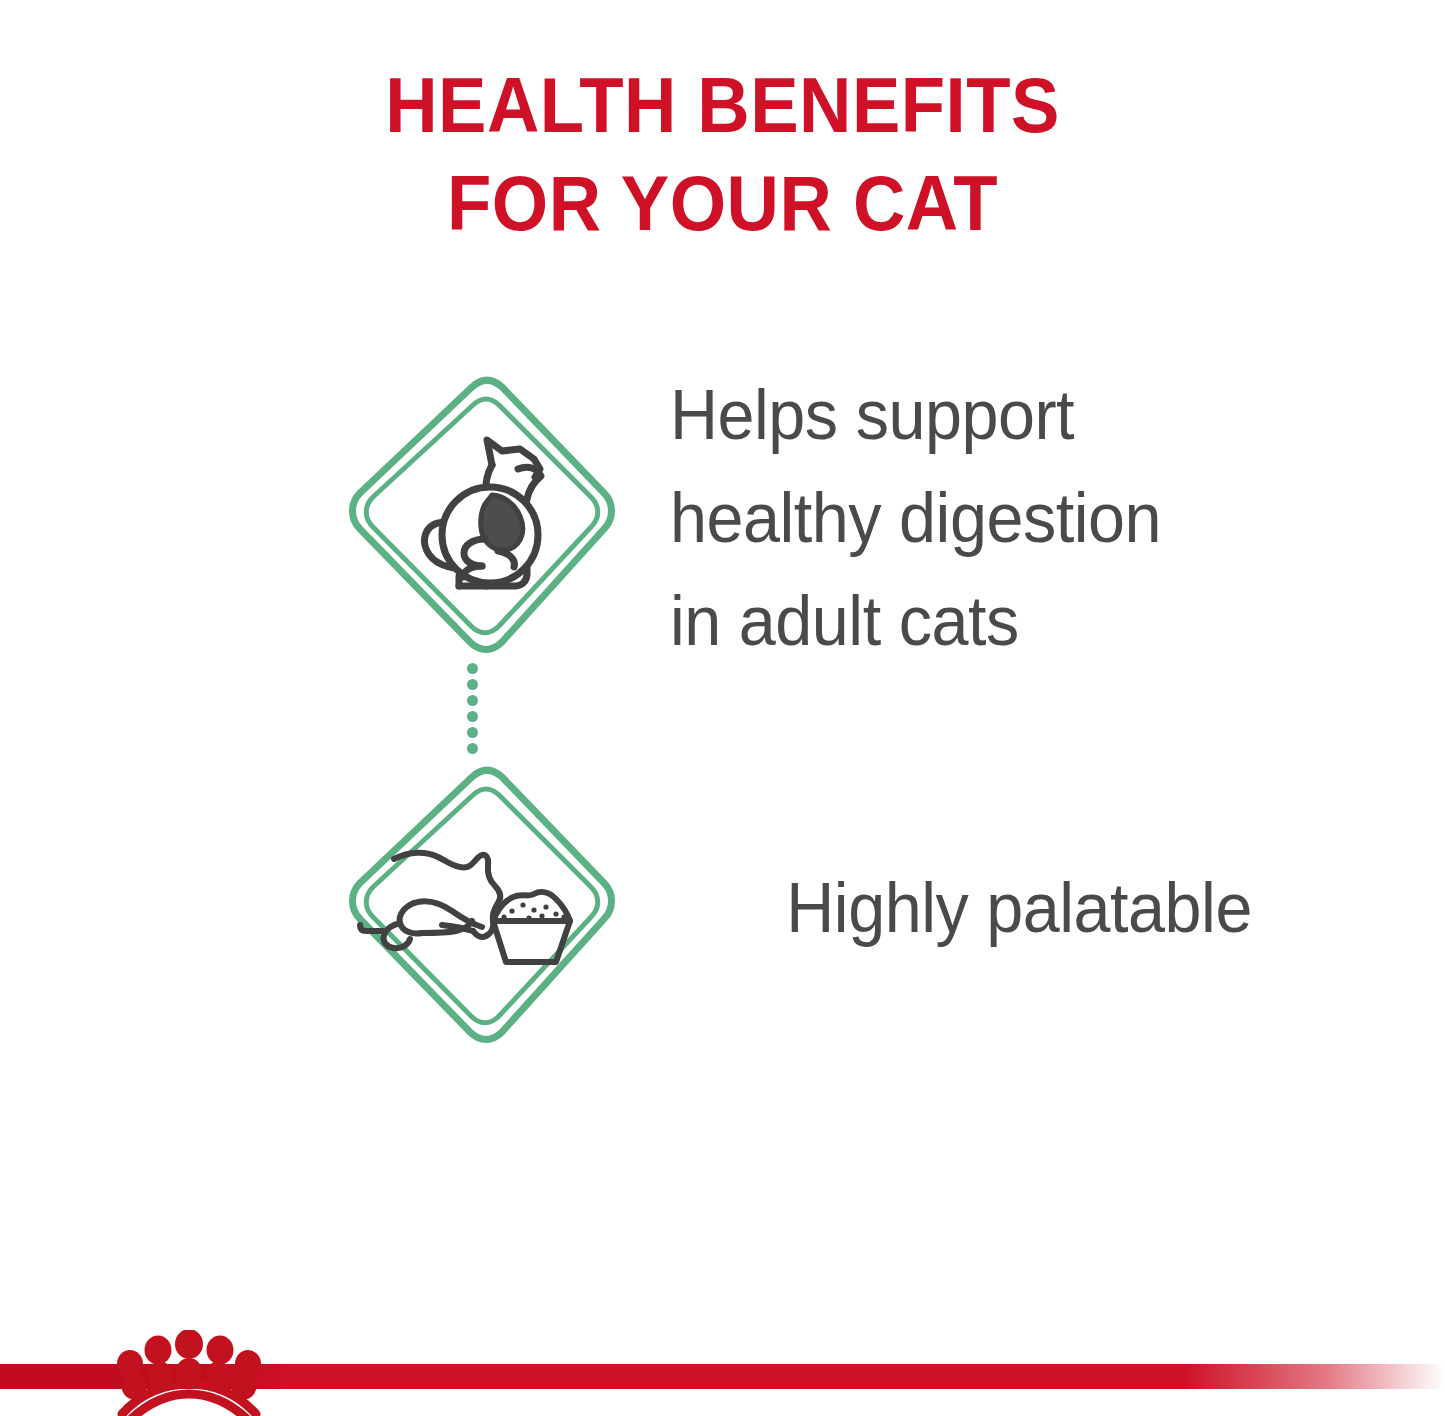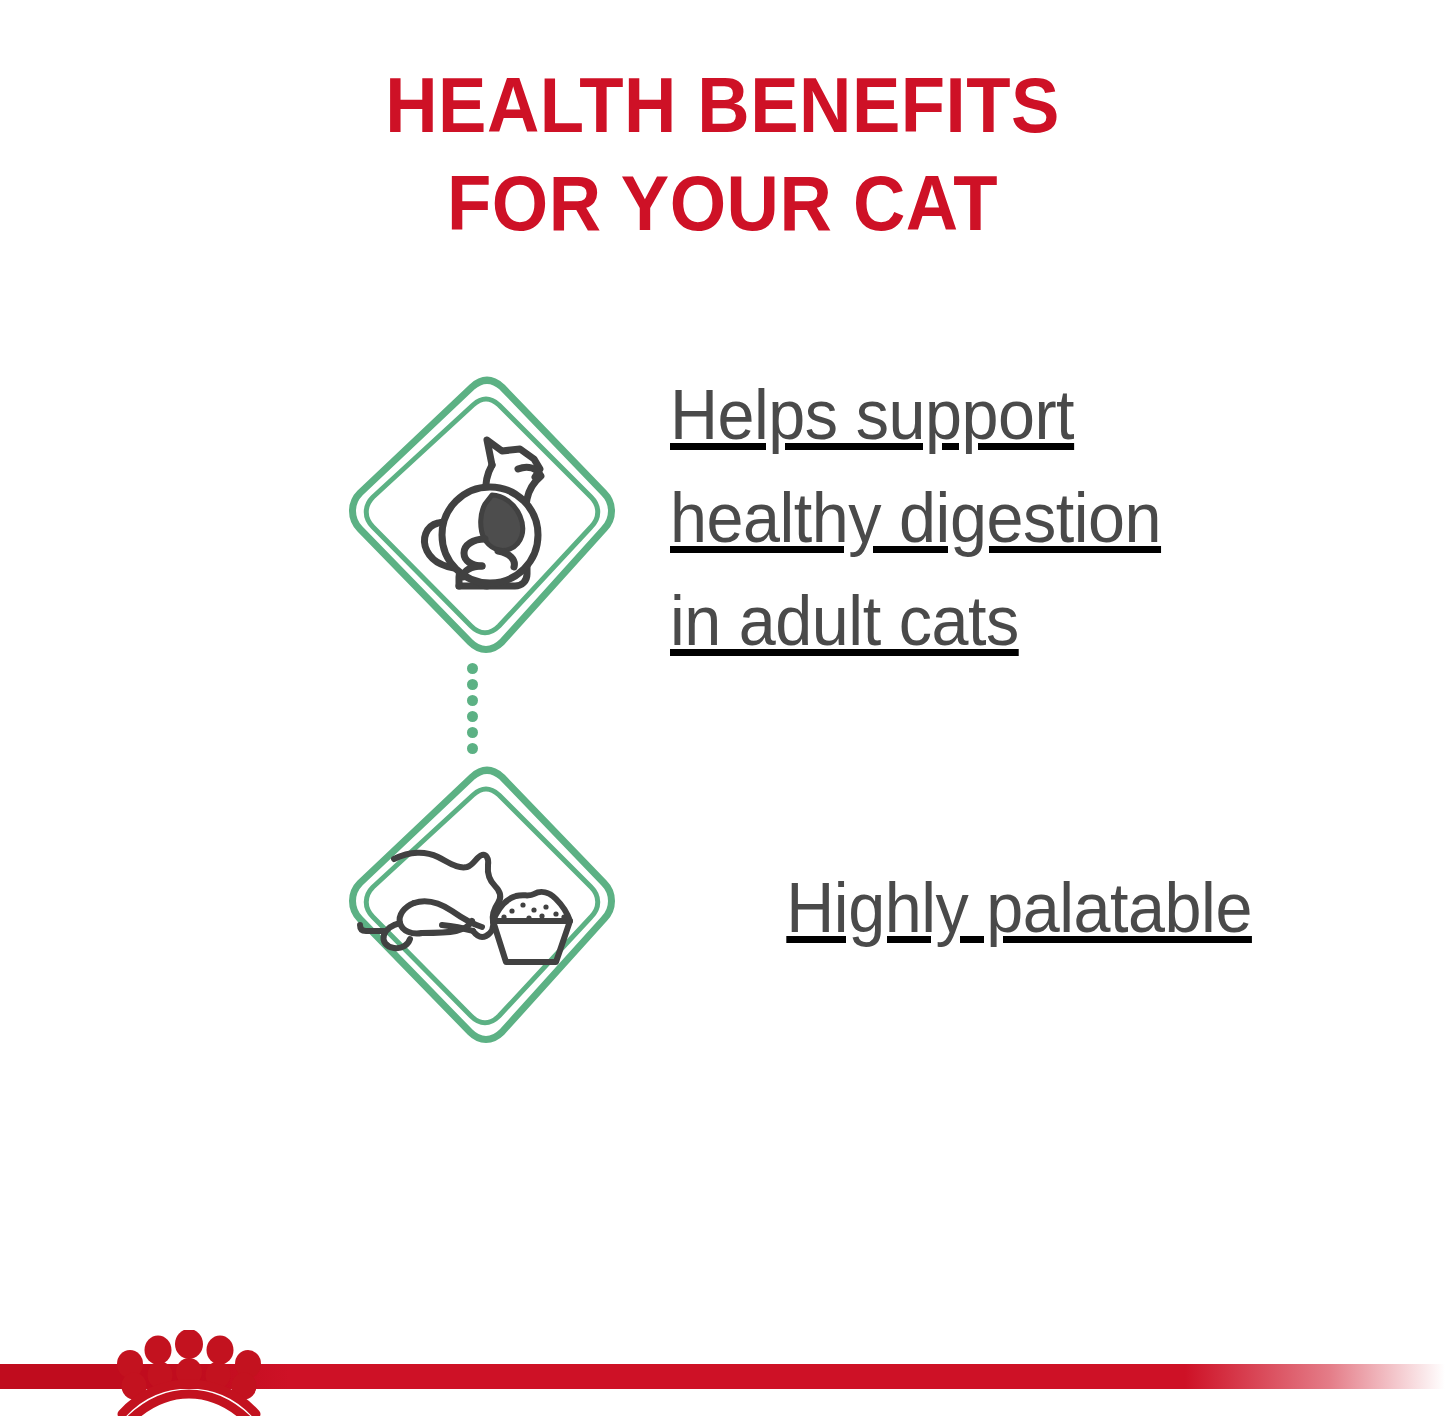--- a/index.html
+++ b/index.html
@@ -39,21 +39,20 @@
   .headline .l2 { display: block; }
 
   
   .benefit {
     position: absolute;
     left: 0;
     width: 1445px;
     height: 290px;
     display: flex;
     align-items: center;
-    text-decoration: underline;
   }
   #benefit-1 { top: 373px; }
   #benefit-2 { top: 763px; text-align: center; }
 
   .icon-slot {
     position: relative;
     width: 300px;
     margin-left: 330px;
     height: 290px;
     flex: 0 0 auto;

